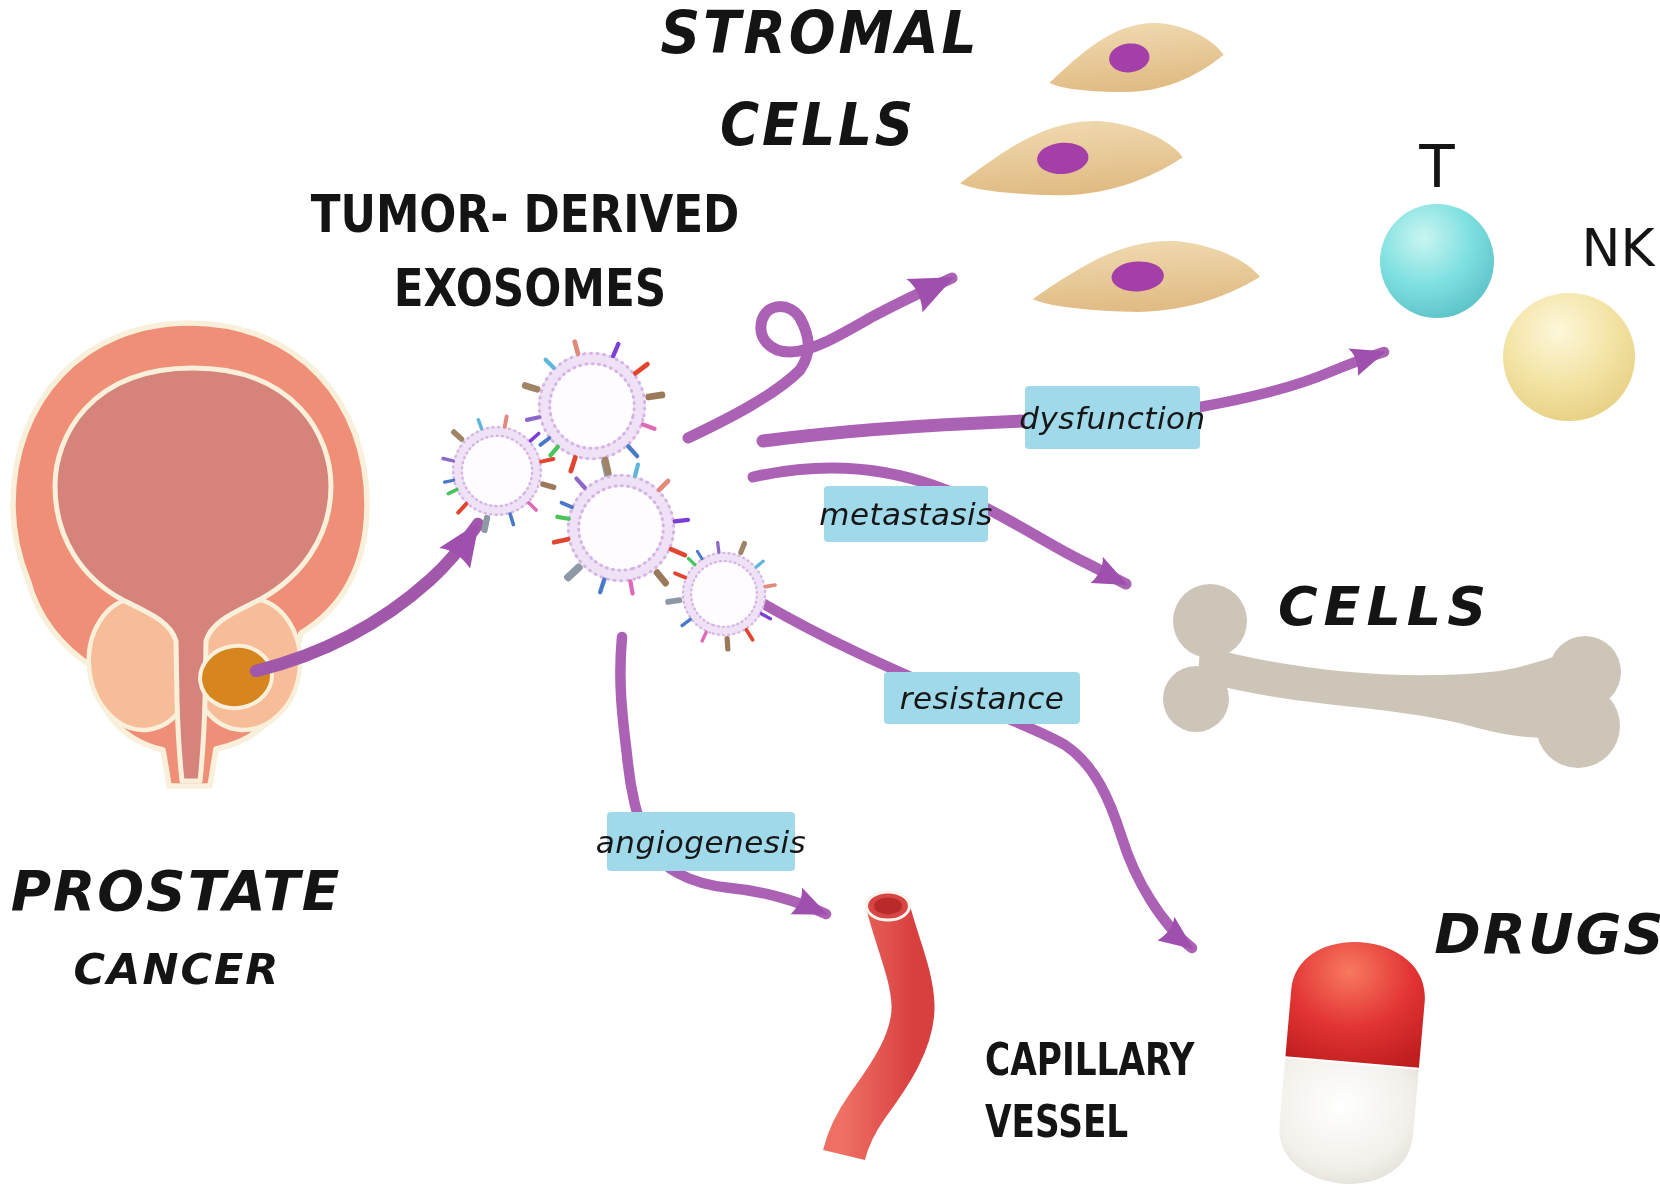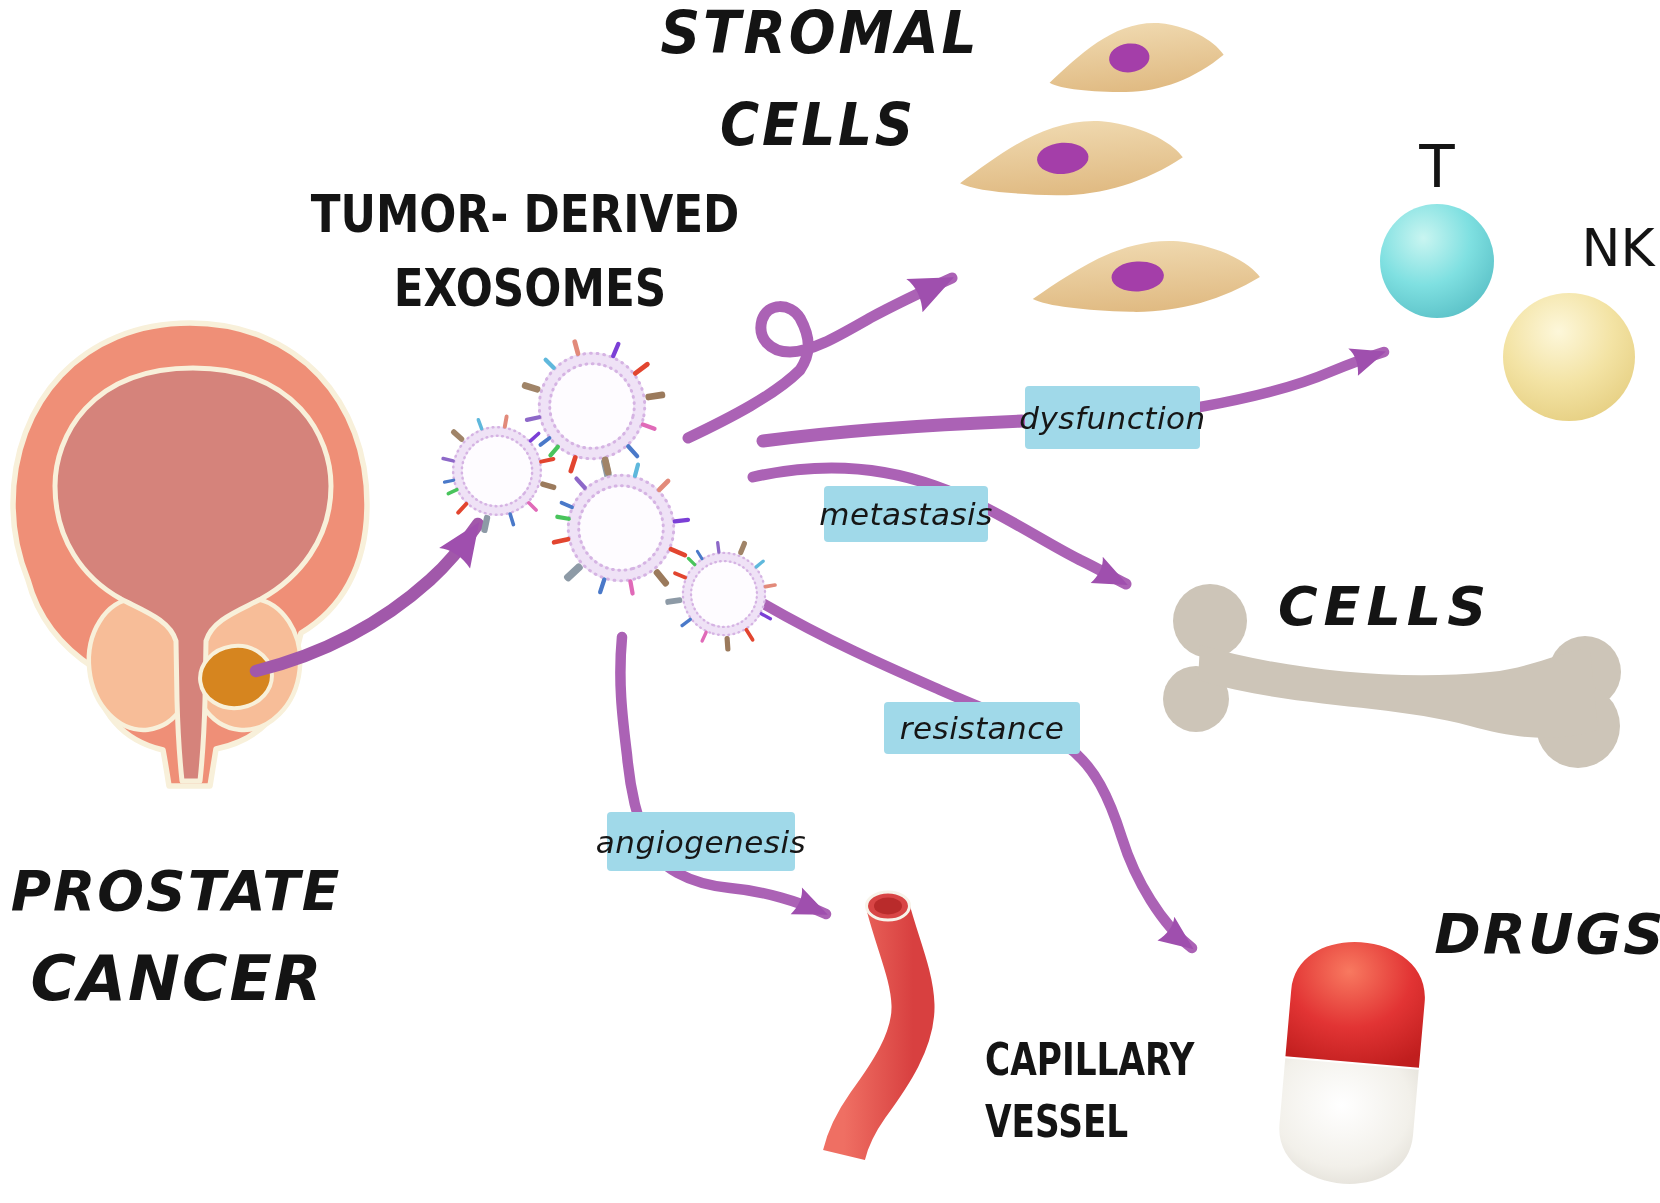--- a/index.html
+++ b/index.html
@@ -178,30 +178,30 @@
   </g>
 </svg>
 
 <div class="txt center script" style="left:820px;top:4px;font-size:58px;letter-spacing:3px;transform:translateX(-50%) scaleX(.95);">STROMAL</div>
 <div class="txt center script" style="left:818px;top:96px;font-size:58px;letter-spacing:3px;transform:translateX(-50%) scaleX(.92);">CELLS</div>
 
 <div class="txt center marker" style="left:525px;top:188px;font-size:52px;transform:translateX(-50%) scaleX(.84);">TUMOR- DERIVED</div>
 <div class="txt center marker" style="left:530px;top:262px;font-size:52px;transform:translateX(-50%) scaleX(.84);">EXOSOMES</div>
 
 <div class="txt center script" style="left:176px;top:864px;font-size:55px;letter-spacing:2px;text-align:right;">PROSTATE</div>
-<div class="txt center script" style="left:177px;top:948px;font-size:62px;letter-spacing:2px;">CANCER</div>
+<div class="txt center script" style="left:177px;top:948px;font-size:43px;letter-spacing:2px;">CANCER</div>
 
 <div class="txt center plain" style="left:1437px;top:138px;font-size:58px;">T</div>
 <div class="txt center plain" style="left:1618px;top:222px;font-size:52px;">NK</div>
 
 <div class="txt center script" style="left:1385px;top:580px;font-size:54px;letter-spacing:6px;">CELLS</div>
 
 <div class="txt center script" style="left:1550px;top:906px;font-size:56px;letter-spacing:2px;">DRUGS</div>
 
 <div class="txt marker" style="left:985px;top:1038px;font-size:44px;transform-origin:left top;transform:scaleX(.78);">CAPILLARY</div>
 <div class="txt marker" style="left:985px;top:1100px;font-size:44px;transform-origin:left top;transform:scaleX(.78);">VESSEL</div>
 
 <div class="tag" style="left:1025px;top:386px;width:175px;height:63px;">dysfunction</div>
 <div class="tag" style="left:824px;top:486px;width:164px;height:56px;">metastasis</div>
-<div class="tag" style="left:884px;top:702px;width:196px;height:52px;">resistance</div>
+<div class="tag" style="left:884px;top:672px;width:196px;height:52px;">resistance</div>
 <div class="tag" style="left:607px;top:784px;width:188px;height:59px;margin-top:28px;">angiogenesis</div>
 
 </div>
 
 </body></html>

